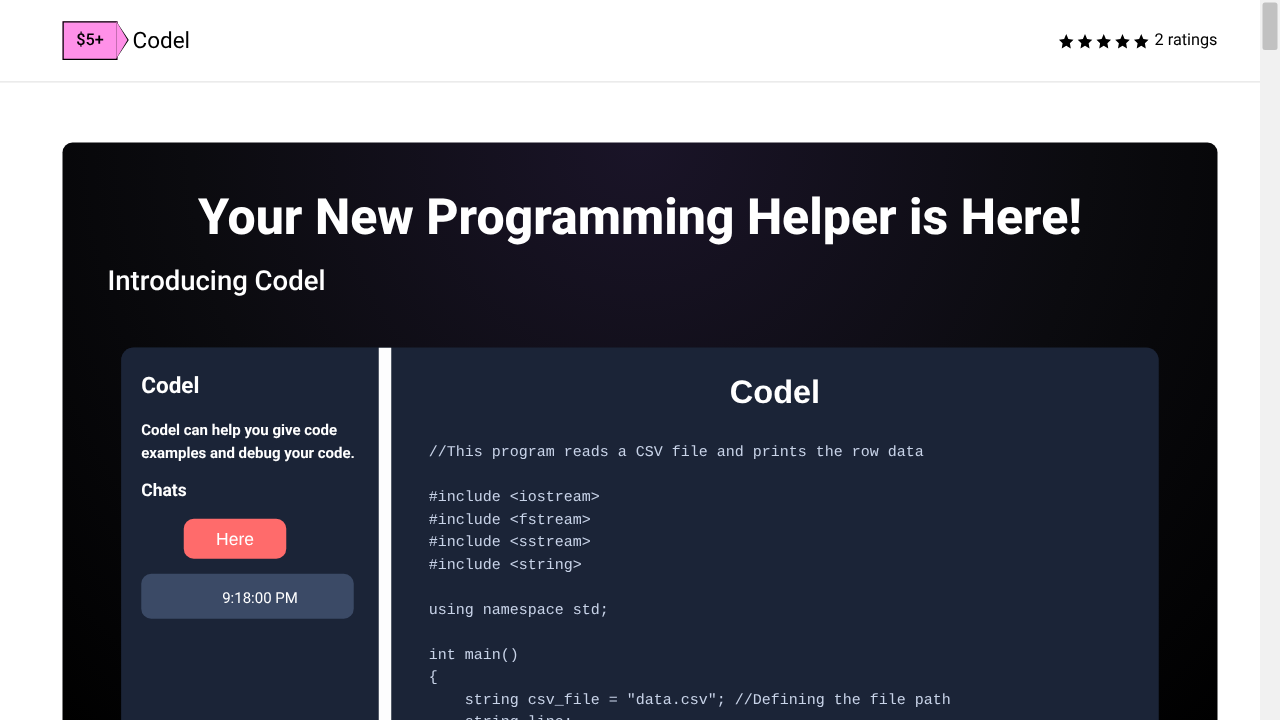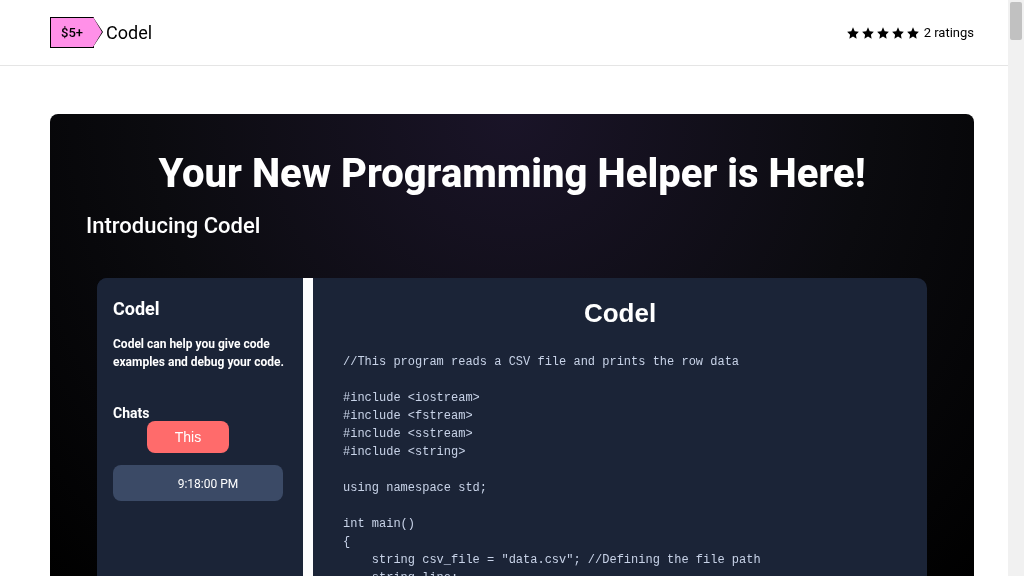--- a/index.html
+++ b/index.html
@@ -144,25 +144,26 @@
 }
 .app-sidebar h3 {
   font-size: 18px;
   font-weight: 700;
   margin-bottom: 16px;
 }
 .app-desc {
   font-size: 12px;
   font-weight: 700;
   line-height: 1.5;
-  margin-bottom: 34px;
+  margin-bottom: 14px;
 }
 .app-chats-label {
   font-size: 14px;
   font-weight: 700;
+  margin-bottom: 14px;
 }
 .clear-btn {
   background: #ff6b6b;
   color: #fff;
   border: none;
   width: 82px;
   margin-left: 34px;
   padding: 8px 0;
   border-radius: 8px;
   font-size: 14px;
@@ -232,21 +233,21 @@
 
 <div class="hero">
   <div class="hero-title">Your New Programming Helper is Here!</div>
   <div class="hero-sub">Introducing Codel</div>
 
   <div class="app-window">
     <div class="app-sidebar">
       <h3>Codel</h3>
       <div class="app-desc">Codel can help you give code examples and debug your code.</div>
       <div class="app-chats-label">Chats</div>
-      <button class="clear-btn">This</button>
+      <button class="clear-btn">Here</button>
       <div class="chat-item">
         <div class="chat-time">9:18:00 PM</div>
       </div>
     </div>
     <div class="app-main">
       <div class="app-main-title">Codel</div>
       <div class="code">//This program reads a CSV file and prints the row data
 
 #include &lt;iostream&gt;
 #include &lt;fstream&gt;

